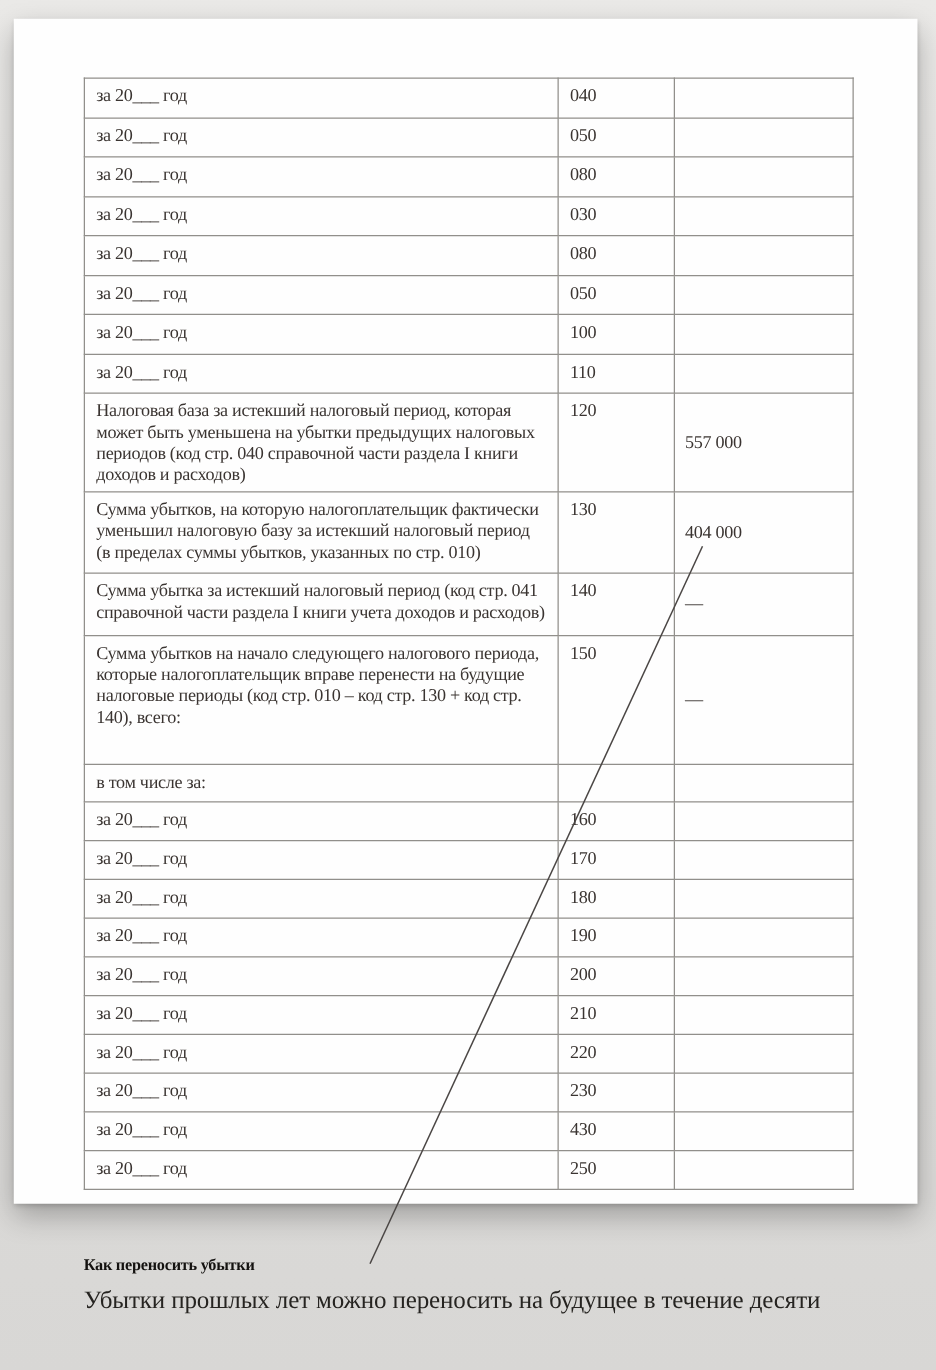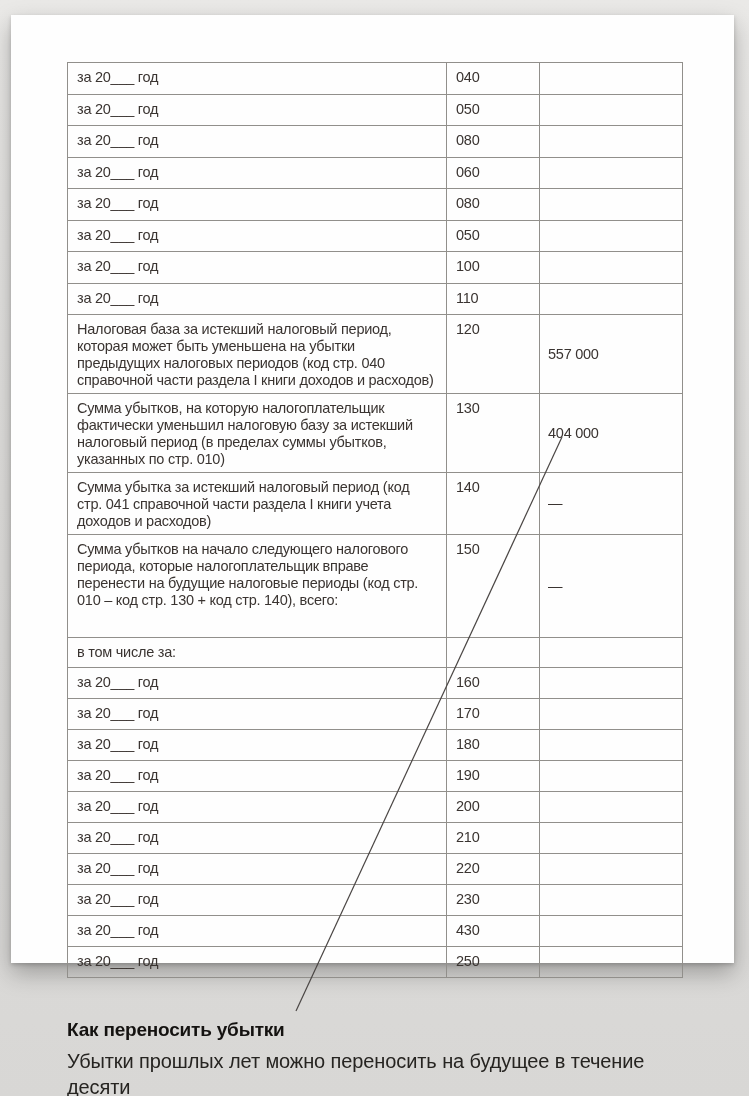--- a/index.html
+++ b/index.html
@@ -5,21 +5,21 @@
   html, body {
     margin: 0;
     padding: 0;
   }
   .stage {
     position: relative;
     width: 749px;
     height: 1096px;
     overflow: hidden;
     background: linear-gradient(180deg, #eae9e7 0%, #e0dfdd 45%, #d8d7d5 100%);
-    font-family: Liberation Sans, sans-serif;
+    font-family: Liberation Serif, serif;
   }
   .paper {
     position: absolute;
     left: 11px;
     top: 15px;
     width: 723px;
     height: 948px;
     background: #fefefe;
     box-shadow: 0 2px 4px rgba(0,0,0,0.18), 0 10px 22px rgba(0,0,0,0.28);
   }
@@ -80,26 +80,25 @@
     pointer-events: none;
   }
   .callout {
     position: absolute;
     left: 67px;
     top: 1004px;
     width: 620px;
     color: #22201e;
   }
   .callout-title {
-    font-size: 19px;
+    font-size: 13px;
     font-weight: bold;
     letter-spacing: -0.2px;
     color: #141210;
     margin-bottom: 7px;
-    margin-top: 15px;
   }
   .callout-body {
     font-size: 20px;
     line-height: 26px;
     letter-spacing: -0.1px;
     color: #262421;
   }
 </style>
 </head>
 <body>
@@ -125,21 +124,21 @@
           <td class="c-code">050</td>
           <td class="c-value"></td>
         </tr>
         <tr class="rh-s">
           <td class="c-label">за 20___ год</td>
           <td class="c-code">080</td>
           <td class="c-value"></td>
         </tr>
         <tr class="rh-s">
           <td class="c-label">за 20___ год</td>
-          <td class="c-code">060</td>
+          <td class="c-code">030</td>
           <td class="c-value"></td>
         </tr>
         <tr class="rh-s">
           <td class="c-label">за 20___ год</td>
           <td class="c-code">080</td>
           <td class="c-value"></td>
         </tr>
         <tr class="rh-s">
           <td class="c-label">за 20___ год</td>
           <td class="c-code">050</td>

